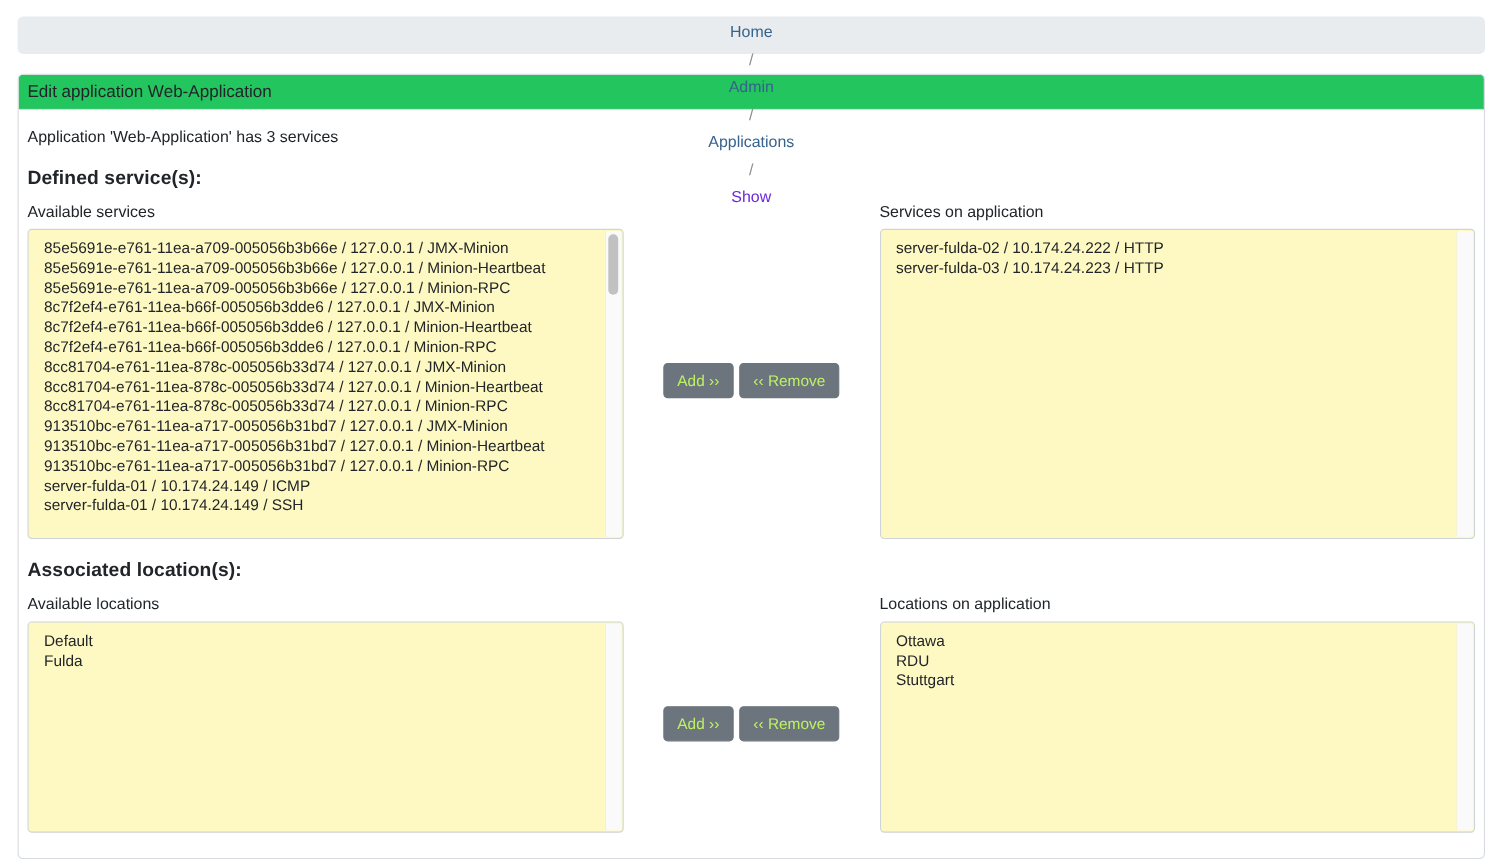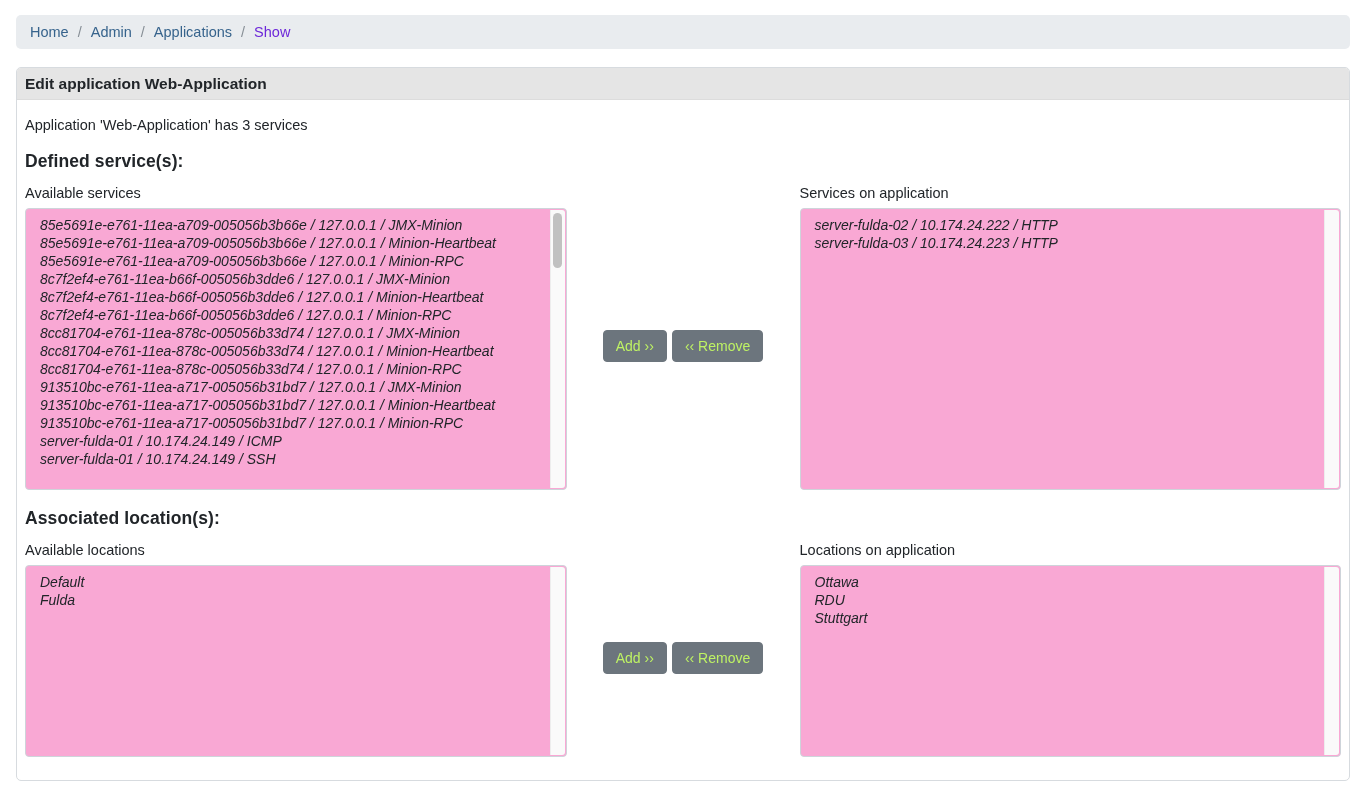--- a/index.html
+++ b/index.html
@@ -14,42 +14,42 @@
   
   .breadcrumb {
     background: #e9ecef;
     border-radius: 5px;
     padding: 7px 14px;
     font-size: 14.5px;
     display: flex;
     align-items: center;
     gap: 9px;
     height: 34px;
+    flex-direction: column;
   }
   .breadcrumb a { color: #36638c; text-decoration: none; cursor: pointer; }
   .breadcrumb .sep { color: #878f96; }
   .breadcrumb .current { color: #6d28d9; }
 
   
   .card {
     margin-top: 18px;
     border: 1px solid #d7dbdf;
     border-radius: 5px;
     background: #fff;
     overflow: hidden;
   }
   .card-header {
-    background: #e5e5e5;
+    background: #22c55e;
     border-bottom: 1px solid #dcdcdc;
     padding: 7px 8px;
     font-size: 15.5px;
     height: 32px;
     display: flex;
     align-items: center;
-    font-weight: bold;
   }
   .card-body { padding: 8px 8px 23px 8px; }
   .summary { margin-top: 9px; font-size: 14.5px; }
   .section-heading {
     font-size: 17.5px;
     font-weight: 700;
     margin-top: 18px;
     letter-spacing: .1px;
   }
 
@@ -64,27 +64,26 @@
     display: flex;
     align-items: center;
     justify-content: center;
     gap: 5px;
     padding-top: 30px;
   }
   .listbox {
     position: relative;
     border: 1px solid #ced4da;
     border-radius: 4px;
-    background: #f9a8d4;
+    background: #fef9c3;
     padding: 7px 22px 4px 14px;
     overflow: hidden;
     font-size: 14px;
     line-height: 18px;
     cursor: default;
-    font-style: italic;
   }
   .listbox.tall { height: 282px; }
   .listbox.short { height: 192px; }
   .list-option { white-space: nowrap; color: #212529; }
 
   .scroll-gutter {
     position: absolute;
     top: 1px; right: 1px; bottom: 1px;
     width: 15px;
     background: #fafafa;

